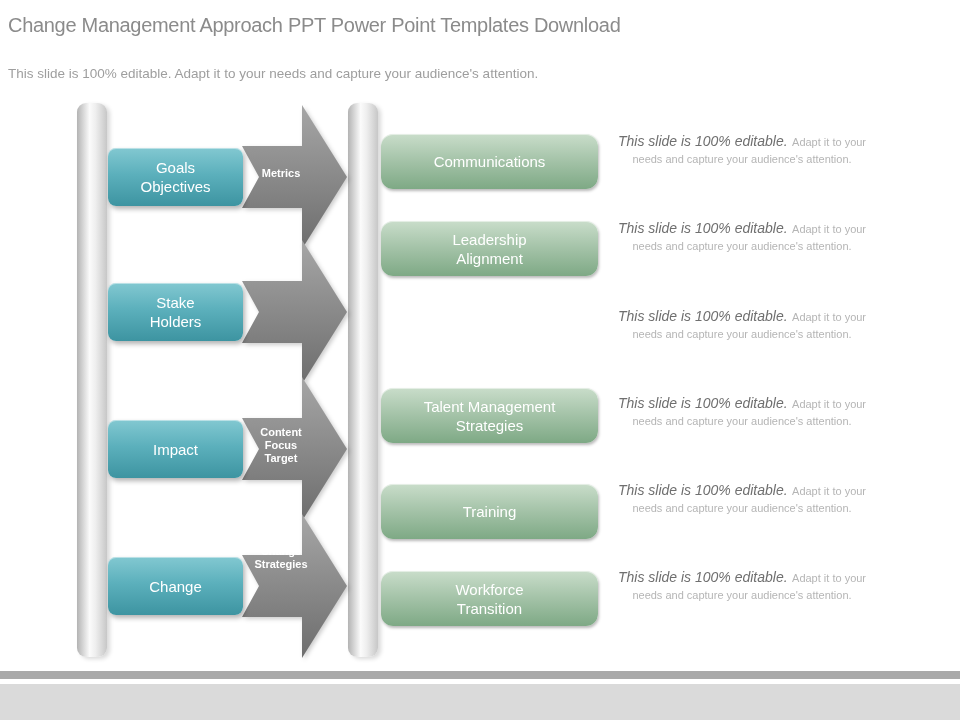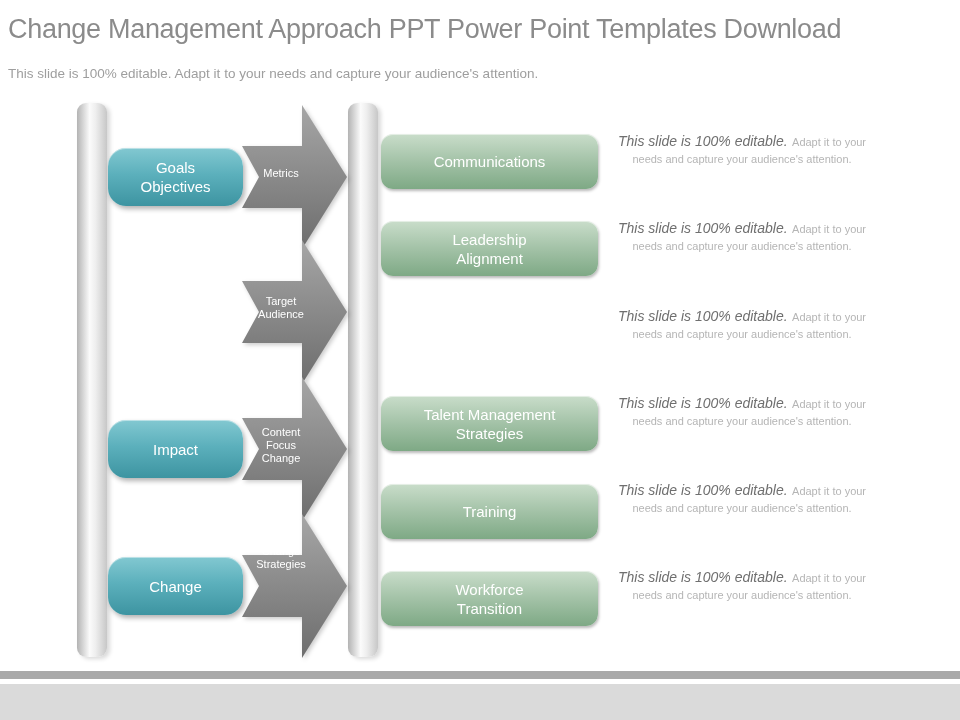--- a/index.html
+++ b/index.html
@@ -11,21 +11,21 @@
     width: 960px;
     height: 720px;
     background: #ffffff;
     overflow: hidden;
   }
 
   .title {
     position: absolute;
     left: 8px; top: 14px;
     width: 900px;
-    font-size: 27px;
+    font-size: 20px;
     color: #8b8b8b;
     letter-spacing: -0.3px;
   }
 
   .subtitle {
     position: absolute;
     left: 8px; top: 66px;
     width: 700px;
     font-size: 13.5px;
     color: #9e9e9e;
@@ -41,21 +41,21 @@
     box-shadow: 3px 2px 4px rgba(0,0,0,0.15);
   }
   .pillar-left  { left: 77px; }
   .pillar-right { left: 348px; }
 
   .teal-box {
     position: absolute;
     left: 108px;
     width: 135px;
     height: 58px;
-    border-radius: 18px;
+    border-radius: 8px;
     background: linear-gradient(180deg, #82c8d1 0%, #5cb0bc 45%, #3d94a1 100%);
     box-shadow: 2px 3px 5px rgba(0,0,0,0.30), inset 0 1px 0 rgba(255,255,255,0.45);
     color: #ffffff;
     font-size: 15px;
     line-height: 19px;
     display: flex;
     align-items: center;
     justify-content: center;
     text-align: center;
     white-space: pre-line;
@@ -78,20 +78,21 @@
     height: 52px;
     z-index: 4;
     display: flex;
     align-items: center;
     justify-content: center;
     text-align: center;
     color: #ffffff;
     font-size: 11px;
     line-height: 13px;
     white-space: pre-line;
+    font-weight: bold;
   }
 
   .green-box {
     position: absolute;
     left: 381px;
     width: 217px;
     height: 55px;
     border-radius: 12px;
     background: linear-gradient(180deg, #c9ddca 0%, #a3c2a7 50%, #7ea985 100%);
     box-shadow: 1px 2px 3px rgba(0,0,0,0.28), inset 0 1px 0 rgba(255,255,255,0.5);
@@ -146,63 +147,63 @@
     <defs>
         <linearGradient id="ag0" x1="0" y1="0" x2="0" y2="1">
       <stop offset="0" stop-color="#a6a6a6"></stop>
           <stop offset="1" stop-color="#6d6d6d"></stop>
     </linearGradient>
       </defs>
     <polygon points="0,41 60,41 60,0 105,72 60,144 60,103 0,103 17,72" fill="url(#ag0)"></polygon>
   </svg>
   <div class="arrow-label" style="top:147px">Metrics</div>
 
+  <div class="teal-box" style="top:283px">Stake
+Holders</div>
   <svg class="arrow-svg" style="top:240px" viewBox="0 0 106 144">
     <defs>
         <linearGradient id="ag1" x1="0" y1="0" x2="0" y2="1">
       <stop offset="0" stop-color="#a6a6a6"></stop>
           <stop offset="1" stop-color="#6d6d6d"></stop>
     </linearGradient>
       </defs>
     <polygon points="0,41 60,41 60,0 105,72 60,144 60,103 0,103 17,72" fill="url(#ag1)"></polygon>
   </svg>
-  <div class="arrow-label" style="top:282px">Target
-Audience</div>
 
   <div class="teal-box" style="top:420px">Impact</div>
   <svg class="arrow-svg" style="top:377px" viewBox="0 0 106 144">
     <defs>
         <linearGradient id="ag2" x1="0" y1="0" x2="0" y2="1">
       <stop offset="0" stop-color="#a6a6a6"></stop>
           <stop offset="1" stop-color="#6d6d6d"></stop>
     </linearGradient>
       </defs>
     <polygon points="0,41 60,41 60,0 105,72 60,144 60,103 0,103 17,72" fill="url(#ag2)"></polygon>
   </svg>
   <div class="arrow-label" style="top:419px">Content
 Focus
-Change</div>
+Target</div>
 
   <div class="teal-box" style="top:557px">Change</div>
   <svg class="arrow-svg" style="top:514px" viewBox="0 0 106 144">
     <defs>
         <linearGradient id="ag3" x1="0" y1="0" x2="0" y2="1">
       <stop offset="0" stop-color="#a6a6a6"></stop>
           <stop offset="1" stop-color="#6d6d6d"></stop>
     </linearGradient>
       </defs>
     <polygon points="0,41 60,41 60,0 105,72 60,144 60,103 0,103 17,72" fill="url(#ag3)"></polygon>
   </svg>
   <div class="arrow-label" style="top:532px">Change
 Strategies</div>
 
   <div class="green-box" style="top:134px">Communications</div>
   <div class="green-box" style="top:221px">Leadership
 Alignment</div>
-  <div class="green-box" style="top:396px">Talent Management
+  <div class="green-box" style="top:388px">Talent Management
 Strategies</div>
   <div class="green-box" style="top:571px">Workforce
 Transition</div>
   <div class="green-box" style="top:484px">Training</div>
 
   <div class="desc-block" style="top:133px">
     <span class="desc-bold">This slide is 100% editable.</span>
     <span class="desc-light">Adapt it to your needs and capture your audience's attention.</span>
   </div>
   <div class="desc-block" style="top:220px">

